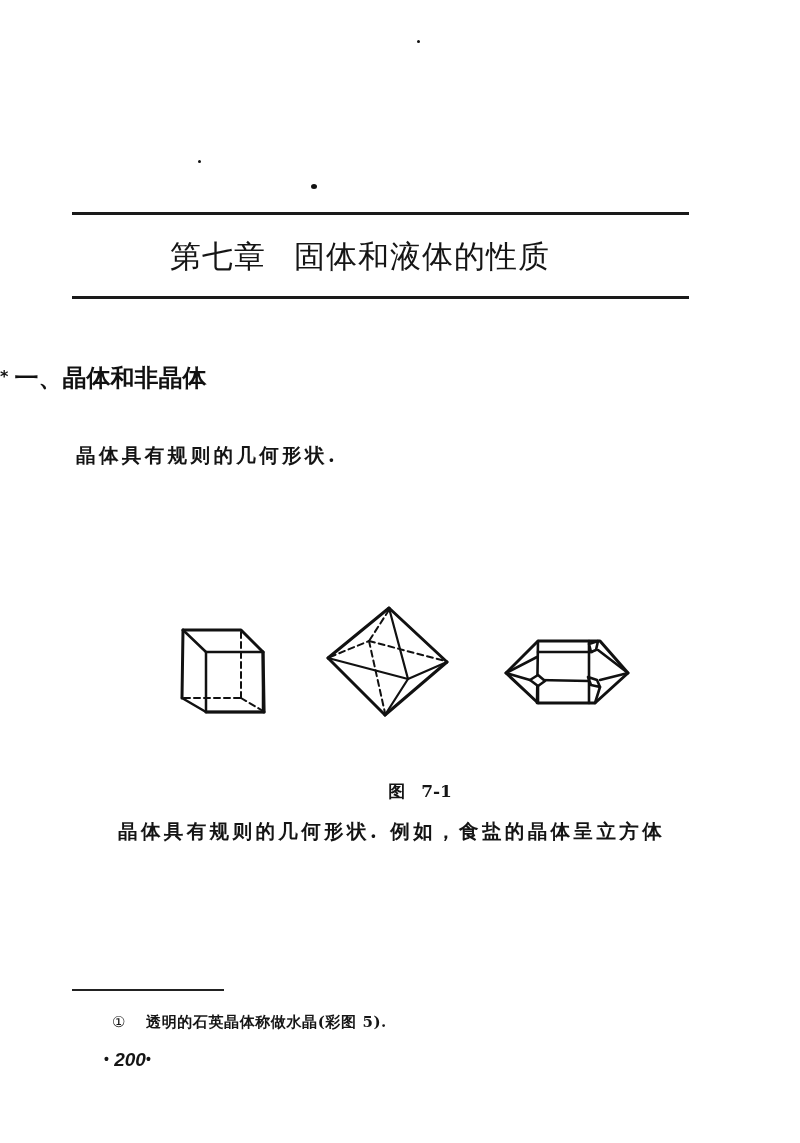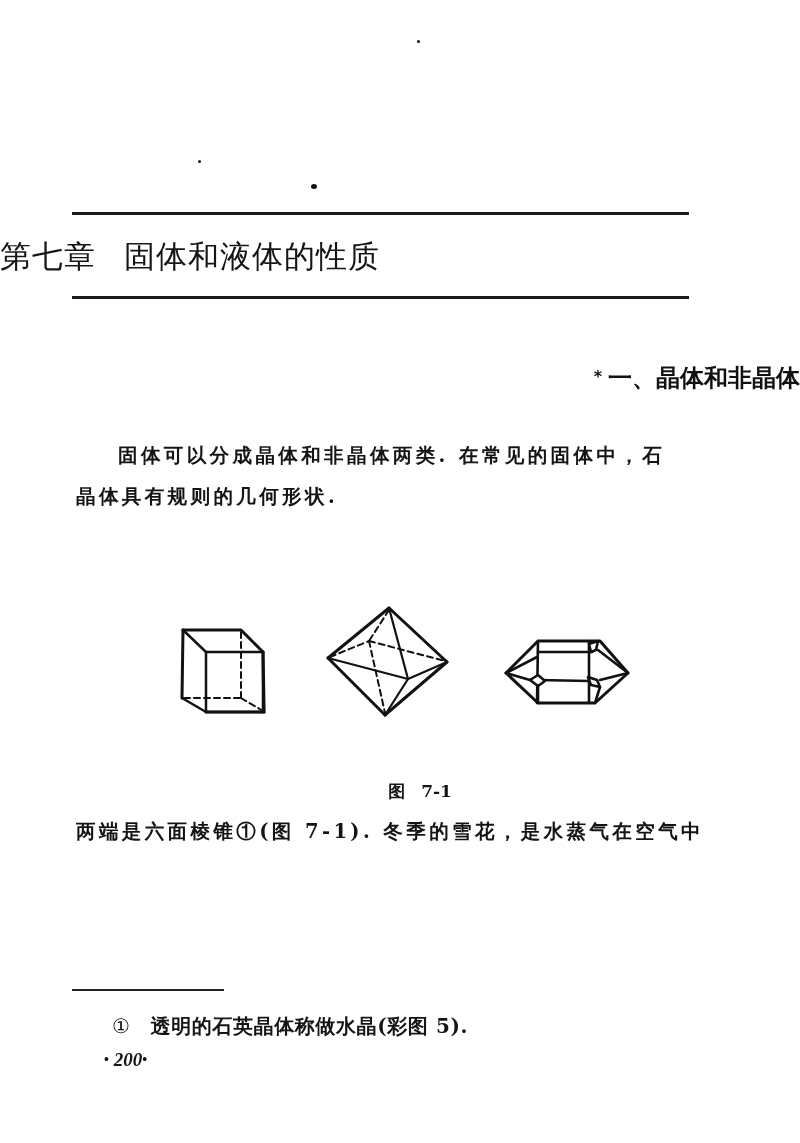--- a/index.html
+++ b/index.html
@@ -1,40 +1,40 @@
 <!DOCTYPE html>
 <html><head>
   <meta charset="utf-8">
   <style>
     html, body { margin: 0; padding: 0; background: #ffffff; }
     body { width: 800px; height: 1143px; position: relative; overflow: hidden;
            font-family: "DejaVu Serif", "Liberation Serif", serif; color: #111; }
     .speck { position: absolute; background: #111; border-radius: 50%; }
     .rule { position: absolute; left: 72px; width: 617px; height: 3px; background: #1a1a1a; }
-    .chapter-title { position: absolute; left: 0; width: 720px; top: 236px; text-align: left;
+    .chapter-title { position: absolute; left: 0; width: 720px; top: 236px; text-align: center;
                      font-family: "DejaVu Serif", "Liberation Serif", serif; font-size: 31px;
                      letter-spacing: 1px; color: #151515; }
     .chapter-title .gap { display: inline-block; width: 28px; }
-    .section-title { position: absolute; left: 0; width: 800px; top: 362px; text-align: right;
+    .section-title { position: absolute; left: 0; width: 800px; top: 362px; text-align: left;
                      font-family: "DejaVu Sans", "Liberation Sans", sans-serif; font-weight: bold;
                      font-size: 24px; color: #111; }
     .section-title .star { font-size: 16px; vertical-align: 4px; margin-right: 6px; }
     .para { position: absolute; left: 76px; width: 612px; font-size: 19.5px; line-height: 40.5px;
             font-weight: bold; letter-spacing: 3.4px; color: #141414; text-align: justify; }
     .line { display: block; white-space: nowrap; }
     .indent { padding-left: 42px; }
     .caption { position: absolute; left: 0; width: 800px; top: 780px; text-align: center;
                font-size: 17px; font-weight: bold; color: #151515; margin-left: 20px; }
     .caption .sp { display: inline-block; width: 16px; }
     .fn-rule { position: absolute; left: 72px; top: 989px; width: 152px; height: 2px; background: #222; }
-    .footnote { position: absolute; left: 112px; top: 1013px; font-size: 20px; font-weight: bold;
+    .footnote { position: absolute; left: 112px; top: 1013px; font-size: 15px; font-weight: bold;
                 color: #151515; letter-spacing: 0.6px; white-space: nowrap; }
     .footnote .mark { margin-right: 20px; font-weight: normal; }
     .page-num { position: absolute; left: 104px; top: 1049px; font-size: 19px; font-style: italic;
-                font-weight: bold; font-family: Liberation Serif, serif; color: #151515; }
+                font-weight: bold; font-family: Liberation Sans, sans-serif; color: #151515; }
     .page-num .dot { font-style: normal; font-size: 14px; vertical-align: 2px; }
     svg.fig { position: absolute; left: 0; top: 0; }
   </style>
 </head>
 <body>
 
 <div class="speck" style="left:417px;top:40px;width:3px;height:3px;"></div>
 <div class="speck" style="left:198px;top:160px;width:3px;height:3px;"></div>
 <div class="speck" style="left:311px;top:184px;width:6px;height:5px;"></div>
 
@@ -42,21 +42,20 @@
 <div class="chapter-title">
   <span>第七章</span><span class="gap"></span><span>固体和液体的性质</span>
 </div>
 <div class="rule" style="top:296px;"></div>
 
 <div class="section-title">
   <span class="star">*</span><span>一、</span><span>晶体和非晶体</span>
 </div>
 
 <div class="para" style="top:436px;">
-  <span class="line indent">固体可以分成晶体和非晶体两类. 在常见的固体中，石</span>
   <span class="line">晶体具有规则的几何形状.</span>
 </div>
 
 <svg class="fig" width="800" height="1143" viewBox="0 0 800 1143">
 
   <g stroke="#111" fill="none" stroke-linecap="round" stroke-linejoin="round">
     <polyline points="183,630 241,630 263,652" stroke-width="3"></polyline>
     <line x1="183" y1="630" x2="206" y2="652" stroke-width="2.5"></line>
     <line x1="183" y1="630" x2="182" y2="698" stroke-width="3"></line>
     <line x1="182" y1="698" x2="206" y2="712" stroke-width="2.5"></line>
@@ -103,21 +102,21 @@
     <line x1="538" y1="686" x2="538" y2="703"></line>
     <line x1="600" y1="687" x2="595" y2="703"></line>
   </g>
 </svg>
 
 <div class="caption">
   <span>图</span><span class="sp"></span><span>7-1</span>
 </div>
 
 <div class="para" style="top:812px;">
-  <span class="line">两端是六面棱锥①(图 7-1). 冬季的雪花，是水蒸气在空气中</span>
+  <span class="line indent">晶体具有规则的几何形状. 例如，食盐的晶体呈立方体</span>
 </div>
 
 <div class="fn-rule"></div>
 <div class="footnote">
   <span class="mark">①</span><span>透明的石英晶体称做水晶(彩图 5).</span>
 </div>
 
 <div class="page-num">
   <span class="dot">•</span>
   <span>200</span><span class="dot">•</span>

